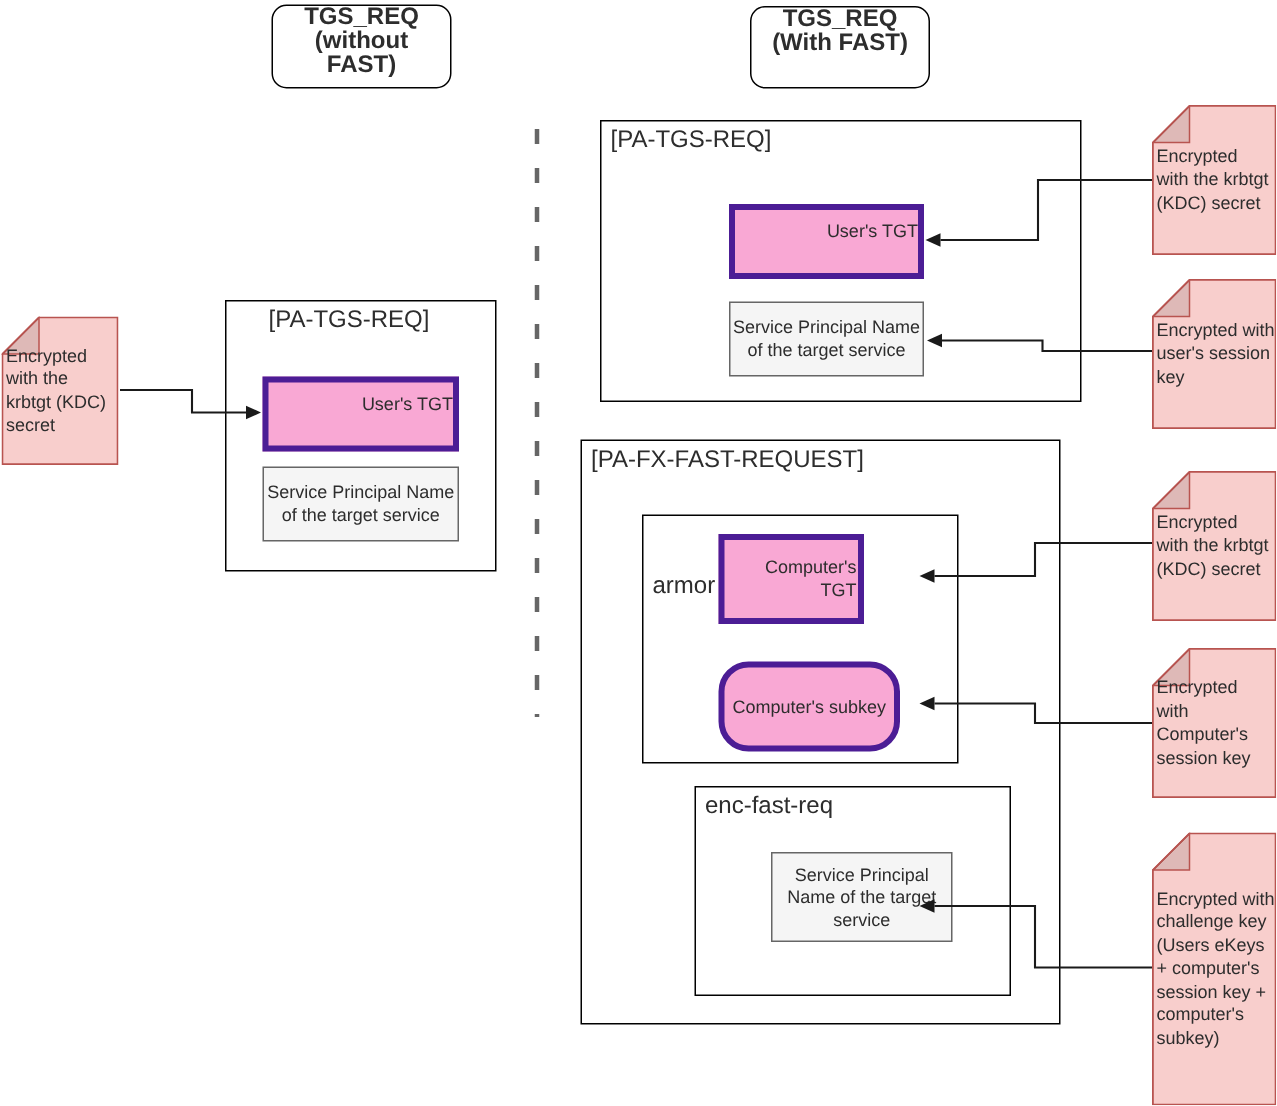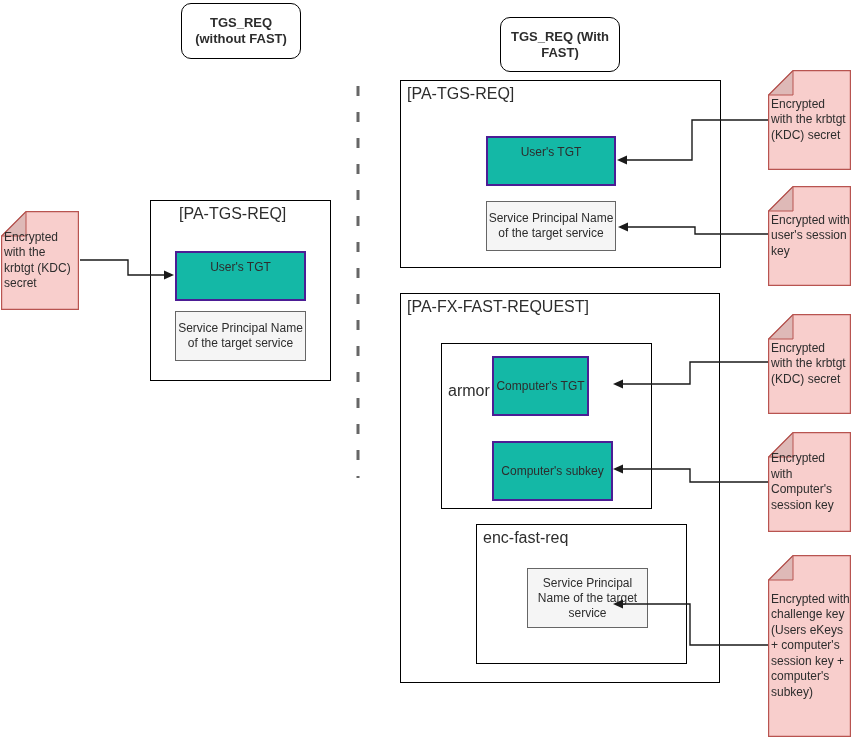--- a/index.html
+++ b/index.html
@@ -10,45 +10,45 @@
     background:#ffffff;
     font-family:"Liberation Sans", sans-serif;
     overflow:hidden;
     color:#2d2d2d;
   }
   .title-box {
     position:absolute;
     border:1px solid #000;
     border-radius:10px;
     background:#fff;
-    display:flex; align-items:center; justify-content:center;
+    display:flex; align-items:flex-start; justify-content:center;
     text-align:center;
     font-weight:bold;
-    font-size:13px; line-height:16px;
+    font-size:16px; line-height:16px;
     padding:0 8px;
   }
   .container {
     position:absolute;
     border:1px solid #000;
     background:#fff;
   }
   .container-label {
     position:absolute;
     top:6px; left:6px;
     font-size:16px; line-height:14px;
     white-space:nowrap;
   }
   .node {
     position:absolute;
     font-size:12px; line-height:15px;
     text-align:center;
   }
   .node.flex-center { display:flex; align-items:center; justify-content:center; padding:0 1px; }
   .node.top-text { padding-top:7px; }
-  .node.blue { background:#14b8a6; border:2px solid #4c1d95; }
+  .node.blue { background:#f9a8d4; border:4px solid #4c1d95;text-align:right; }
   .node.gray { background:#f5f5f5; border:1px solid #666666;text-align:center; }
   .note { position:absolute; }
   .note-shape { position:absolute; left:0; top:0; display:block; }
   .note-shape polygon { fill:#f8cecc; stroke:#b85450; stroke-width:1.2; }
   .note-shape path { fill:rgba(0,0,0,0.10); stroke:#b85450; stroke-width:1; }
   .note-text {
     position:absolute; left:3px; right:3px; top:0; bottom:0;
     display:flex; align-items:center; justify-content:center;
     font-size:12px; line-height:15.5px;
   }
@@ -61,21 +61,21 @@
   .divider { stroke:#666666; stroke-width:3; }
 </style>
 </head>
 <body>
 
 <div class="canvas">
 
   <div class="title-box" style="left:181px; top:3px; width:120px; height:56px;">
     <span>TGS_REQ (without FAST)</span>
   </div>
-  <div class="title-box" style="left:500px; top:17px; width:120px; height:55px;">
+  <div class="title-box" style="left:500px; top:4px; width:120px; height:55px;">
     <span>TGS_REQ (With FAST)</span>
   </div>
 
   <div class="note" style="left:1px; top:211px; width:78px; height:99px;">
     <svg class="note-shape" width="78" height="99">
       <polygon points="25,0.6 77.4,0.6 77.4,98.4 0.6,98.4 0.6,25"></polygon>
       <path d="M25,0.6 L0.6,25 L25,25 Z"></path>
     </svg>
     <div class="note-text">Encrypted with the krbtgt (KDC) secret</div>
   </div>
@@ -85,27 +85,27 @@
     <div class="node blue top-text" style="left:24px; top:50px; width:131px; height:50px;">User's TGT</div>
     <div class="node gray flex-center" style="left:24px; top:110px; width:131px; height:50px;">Service Principal Name of the target service</div>
   </div>
 
   <div class="container" style="left:400px; top:80px; width:321px; height:188px;">
     <div class="container-label">[PA-TGS-REQ]</div>
     <div class="node blue top-text" style="left:85px; top:55px; width:130px; height:50px;">User's TGT</div>
     <div class="node gray flex-center" style="left:85px; top:120px; width:130px; height:50px;">Service Principal Name of the target service</div>
   </div>
 
-  <div class="container" style="left:400px; top:293px; width:320px; height:390px;">
+  <div class="container" style="left:387px; top:293px; width:320px; height:390px;">
     <div class="container-label">[PA-FX-FAST-REQUEST]</div>
 
     <div class="container" style="left:40px; top:49px; width:211px; height:166px;">
       <div class="container-label" style="top:8px;margin-top:32px;">armor</div>
       <div class="node blue flex-center" style="left:50px; top:12px; width:97px; height:60px;">Computer's TGT</div>
-      <div class="node blue flex-center" style="left:50px; top:97px; width:121px; height:60px;">Computer's subkey</div>
+      <div class="node blue flex-center" style="left:50px; top:97px; width:121px; height:60px;border-radius:20px;">Computer's subkey</div>
     </div>
 
     <div class="container" style="left:40px; top:230px; width:211px; height:140px;margin-left:35px;">
       <div class="container-label">enc-fast-req</div>
       <div class="node gray flex-center" style="left:50px; top:43px; width:121px; height:60px;">Service Principal Name of the target service</div>
     </div>
   </div>
 
   <div class="note" style="left:768px; top:70px; width:83px; height:100px;">
     <svg class="note-shape" width="83" height="100">

